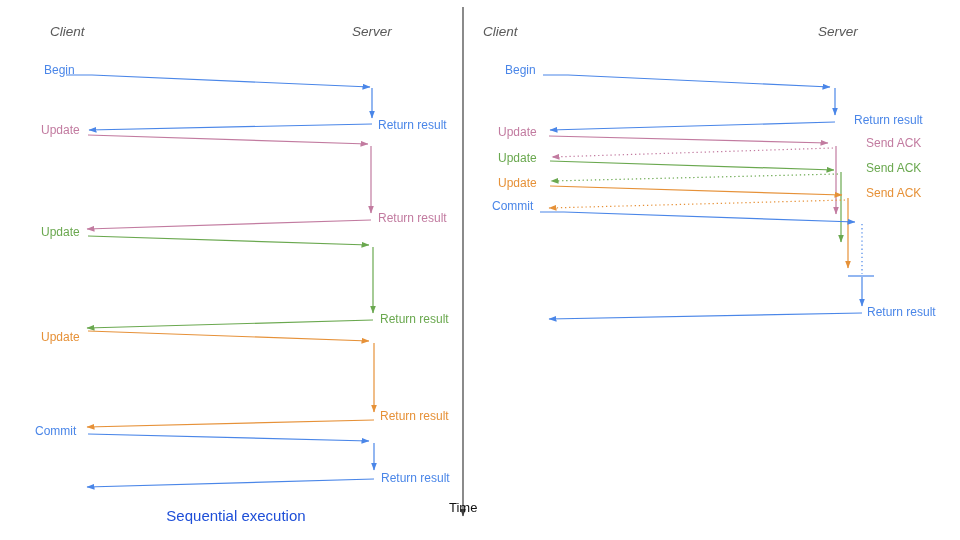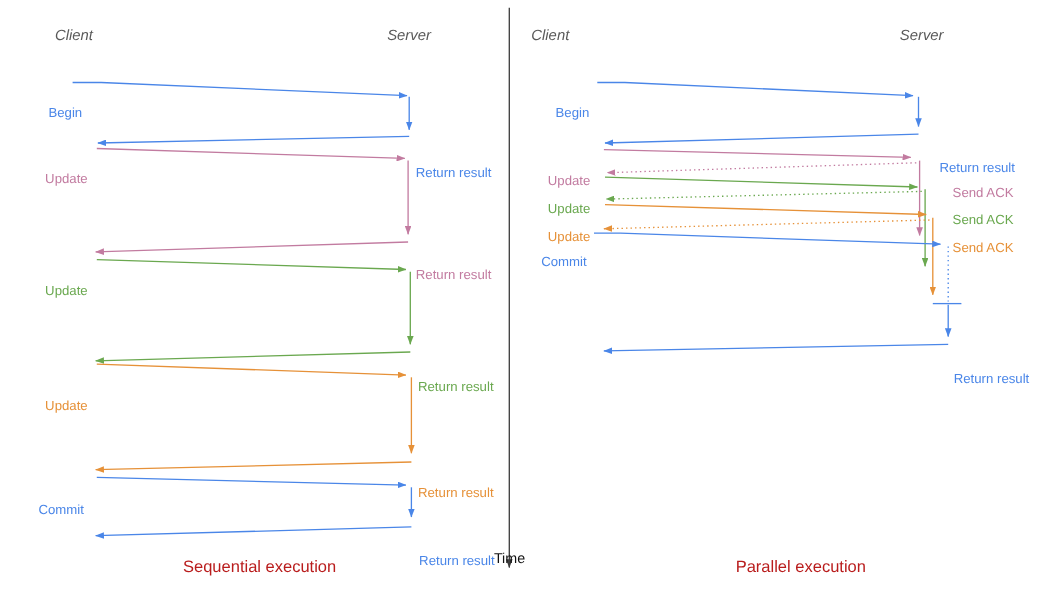--- a/index.html
+++ b/index.html
@@ -9,34 +9,33 @@
     background:#ffffff;
     overflow:hidden;
     font-family:"Liberation Sans", sans-serif;
   }
   .stage svg{position:absolute;left:0;top:0;}
   .lbl{
     position:absolute;
     font-size:12px;
     line-height:13px;
     white-space:nowrap;
-    margin-top:32px;
   }
   .hdr{
     position:absolute;
     font-size:13.5px;
     font-style:italic;
     white-space:nowrap;
   }
   .title{
     position:absolute;
     width:220px;
     text-align:center;
     font-size:15px;
-    color:#b91c1c;
+    color:#1d4ed8;
     white-space:nowrap;
   }
   .time-lbl{
     position:absolute;
     font-size:13px;
     color:#111111;
     white-space:nowrap;
   }
   line,polyline{fill:none;stroke-width:1.2;}
   .dotted{stroke-dasharray:1.3,2.8;}
@@ -133,17 +132,16 @@
   <div class="lbl" style="left: 854px; top: 114px; color: rgb(74, 134, 232);">Return result</div>
   <div class="lbl" style="left: 498px; top: 126px; color: rgb(194, 123, 160);">Update</div>
   <div class="lbl" style="left: 866px; top: 137px; color: rgb(194, 123, 160);">Send ACK</div>
   <div class="lbl" style="left: 498px; top: 152px; color: rgb(106, 168, 79);">Update</div>
   <div class="lbl" style="left: 866px; top: 162px; color: rgb(106, 168, 79);">Send ACK</div>
   <div class="lbl" style="left: 498px; top: 177px; color: rgb(230, 145, 56);">Update</div>
   <div class="lbl" style="left: 866px; top: 187px; color: rgb(230, 145, 56);">Send ACK</div>
   <div class="lbl" style="left: 492px; top: 200px; color: rgb(74, 134, 232);">Commit</div>
   <div class="lbl" style="left: 867px; top: 306px; color: rgb(74, 134, 232);">Return result</div>
 
-  <div class="title" style="left:618px;top:507px;">Parallel execution</div>
 
   <div class="time-lbl" style="left:449px;top:500px;">Time</div>
 
 </div>
 
 </body></html>

